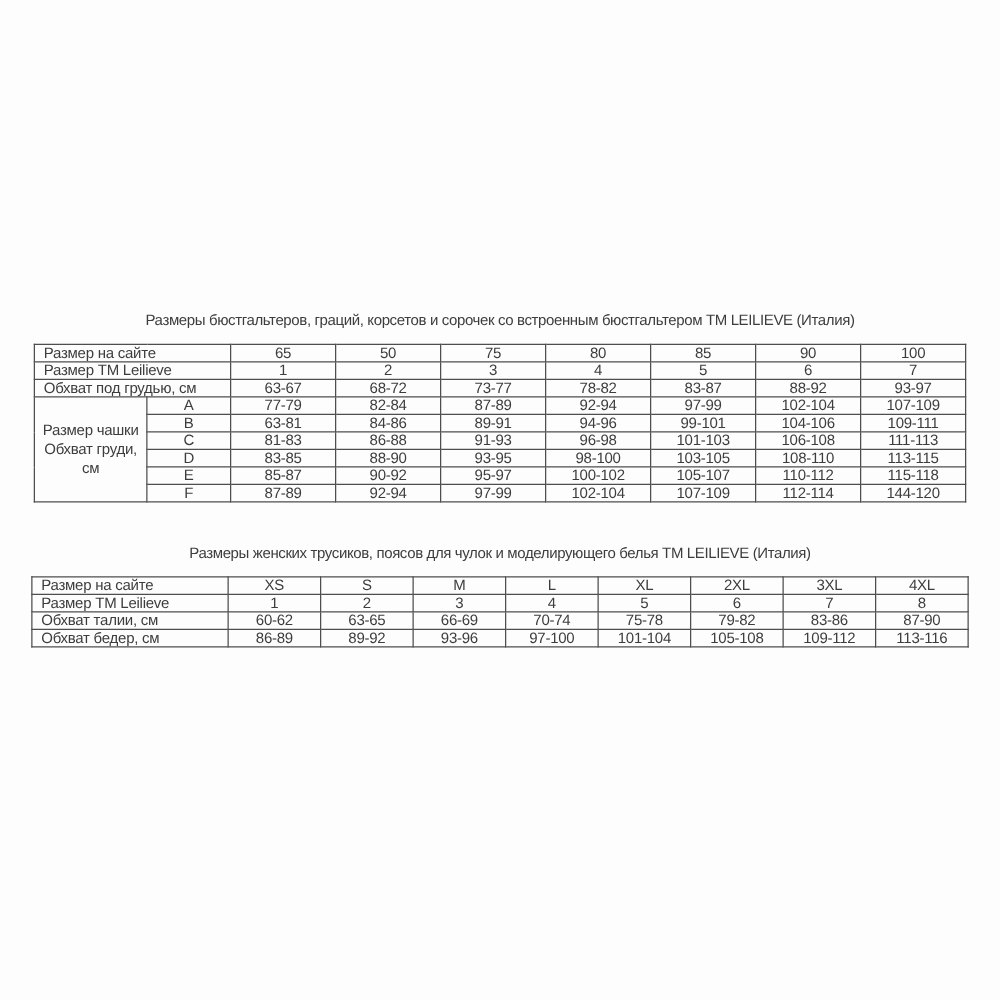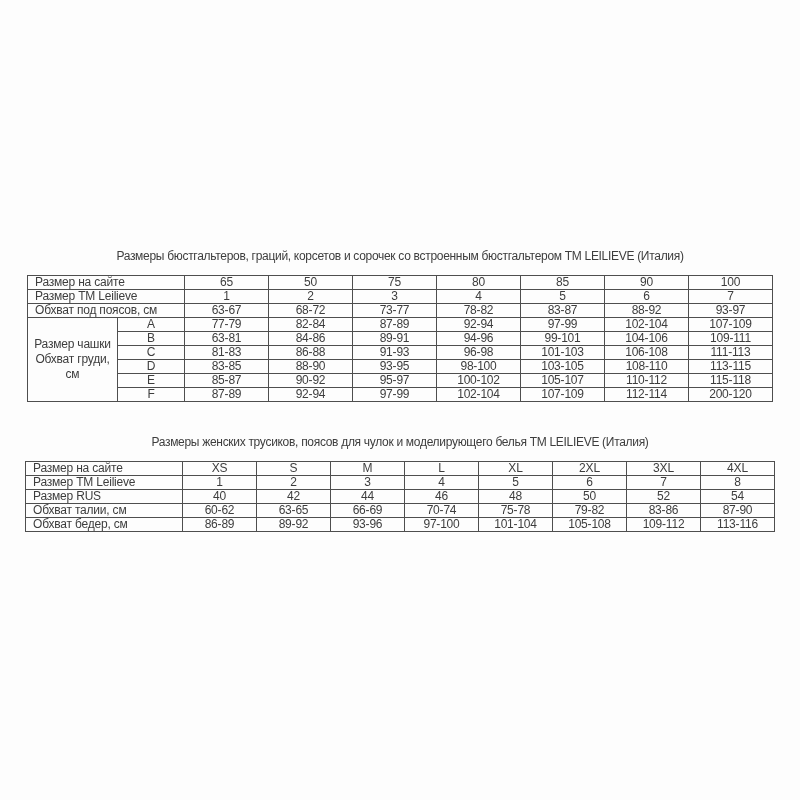--- a/index.html
+++ b/index.html
@@ -78,21 +78,21 @@
       <td class="lbl" colspan="2">Размер TM Leilieve</td>
       <td>1</td>
       <td>2</td>
       <td>3</td>
       <td>4</td>
       <td>5</td>
       <td>6</td>
       <td>7</td>
     </tr>
     <tr>
-      <td class="lbl" colspan="2">Обхват под поясов, см</td>
+      <td class="lbl" colspan="2">Обхват под грудью, см</td>
       <td>63-67</td>
       <td>68-72</td>
       <td>73-77</td>
       <td>78-82</td>
       <td>83-87</td>
       <td>88-92</td>
       <td>93-97</td>
     </tr>
     <tr>
       <td class="group" rowspan="6">Размер чашки Обхват груди, см</td>
@@ -146,21 +146,21 @@
       <td>115-118</td>
     </tr>
     <tr>
       <td>F</td>
       <td>87-89</td>
       <td>92-94</td>
       <td>97-99</td>
       <td>102-104</td>
       <td>107-109</td>
       <td>112-114</td>
-      <td>200-120</td>
+      <td>144-120</td>
     </tr>
   </tbody>
     </table>
 
   <div class="table-title second">Размеры женских трусиков, поясов для чулок и моделирующего белья TM LEILIEVE (Италия)</div>
 
   <table>
     <colgroup>
       <col style="width:157px">
       <col style="width:74px">
@@ -189,31 +189,20 @@
       <td>1</td>
       <td>2</td>
       <td>3</td>
       <td>4</td>
       <td>5</td>
       <td>6</td>
       <td>7</td>
       <td>8</td>
     </tr>
     <tr>
-      <td class="lbl">Размер RUS</td>
-      <td>40</td>
-      <td>42</td>
-      <td>44</td>
-      <td>46</td>
-      <td>48</td>
-      <td>50</td>
-      <td>52</td>
-      <td>54</td>
-    </tr>
-    <tr>
       <td class="lbl">Обхват талии, см</td>
       <td>60-62</td>
       <td>63-65</td>
       <td>66-69</td>
       <td>70-74</td>
       <td>75-78</td>
       <td>79-82</td>
       <td>83-86</td>
       <td>87-90</td>
     </tr>

